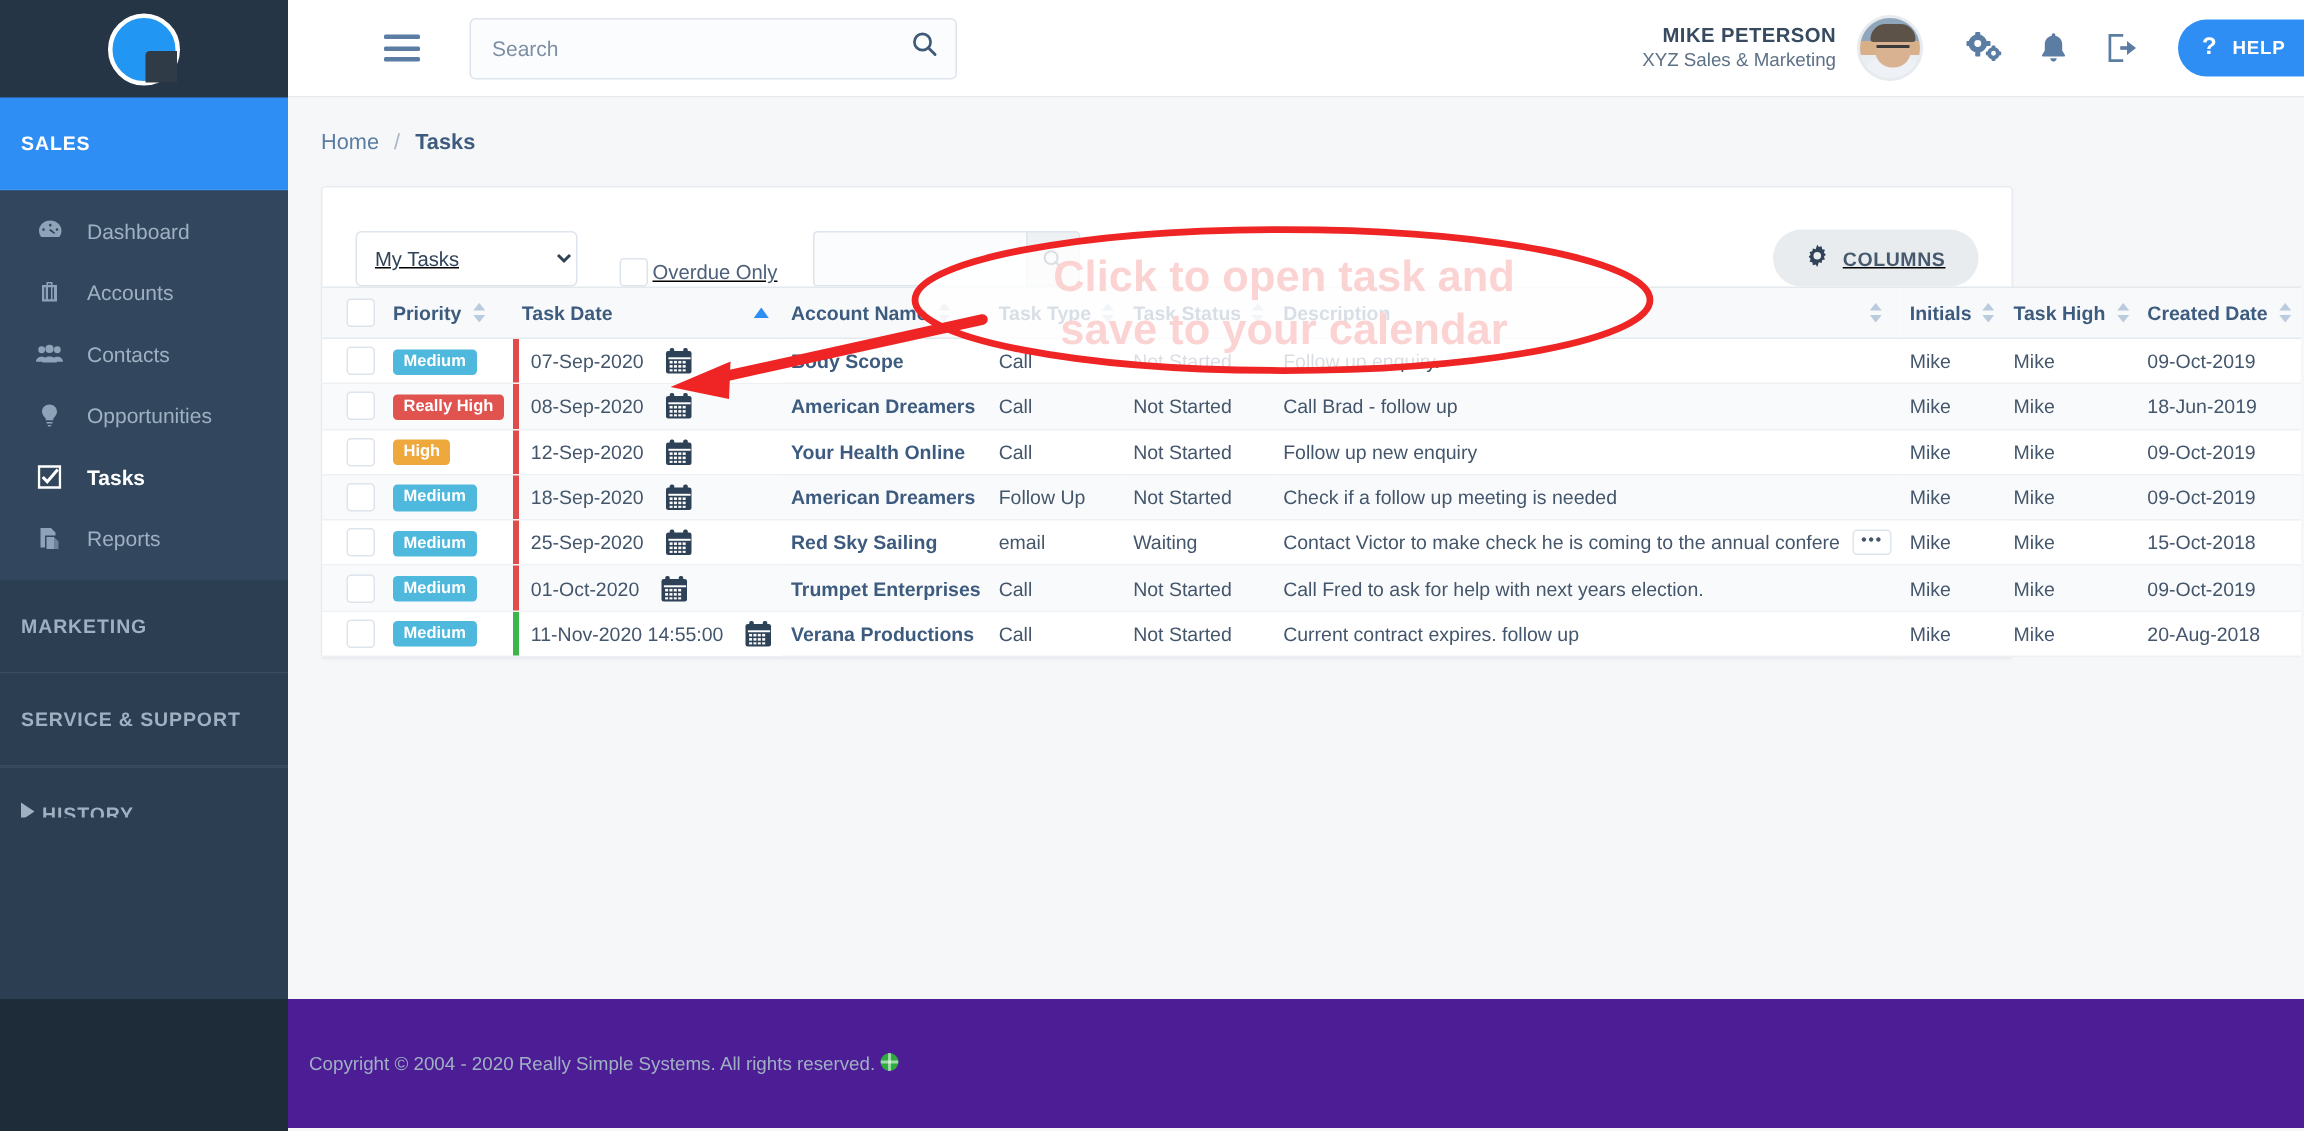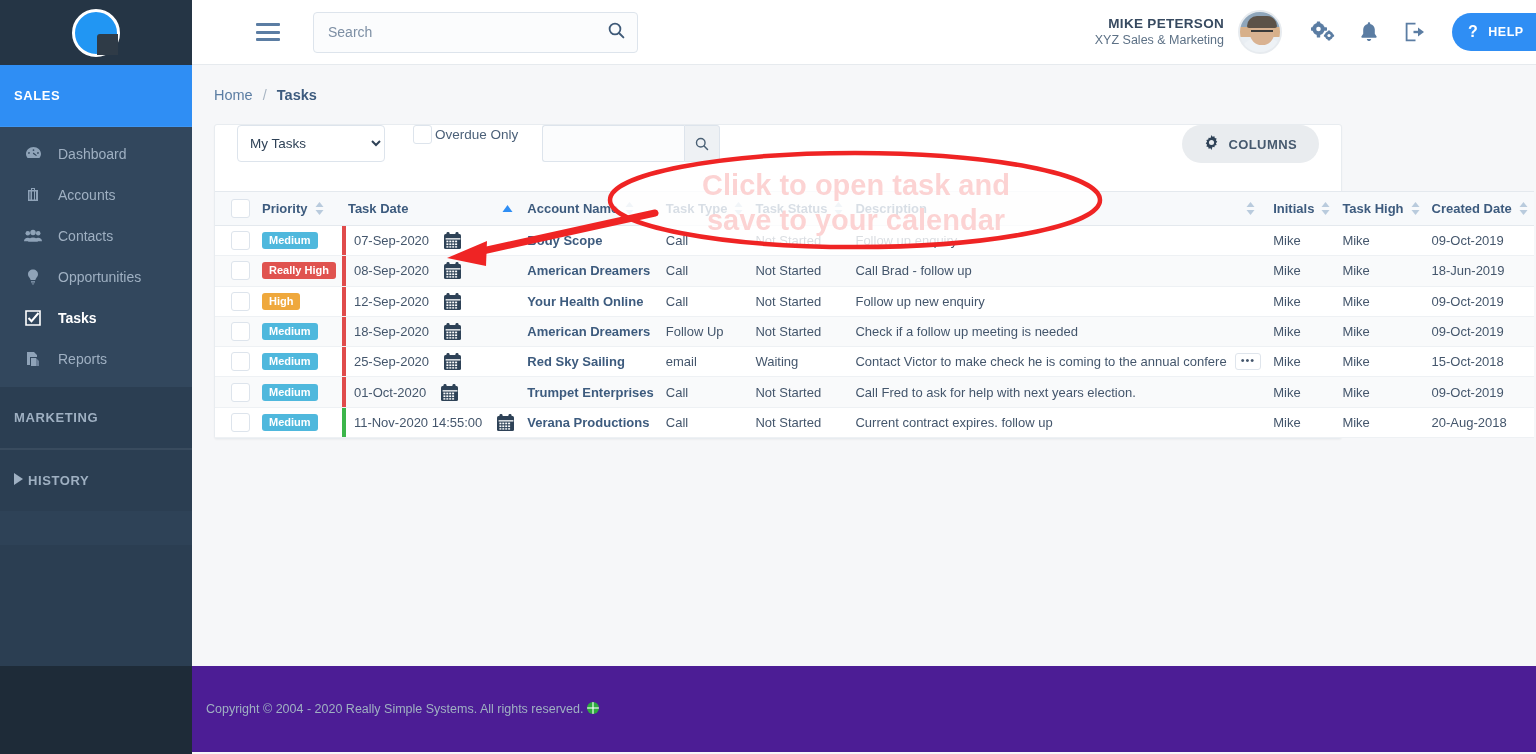--- a/index.html
+++ b/index.html
@@ -136,22 +136,22 @@
   #breadcrumb .cur { color: #3d5b7e; font-weight: bold; }
 
   #card {
     margin: 21px 22px 0 22px;
     background: #ffffff;
     border: 1px solid #e8ecf0;
     border-radius: 3px;
     box-shadow: 0 1px 2px rgba(0,0,0,.04);
   }
   #filterbar {
-    height: 66px; display: flex; align-items: flex-start;
-    padding: 0 22px; gap: 0;
+    height: 66px; display: flex; align-items: flex-end;
+    padding: 0 22px; gap: 0; text-decoration: underline;
   }
   #view-select {
     width: 148px; height: 37px;
     border: 1px solid #dde4ec; border-radius: 4px;
     background: #ffffff;
     font-family: "Liberation Sans", sans-serif;
     font-size: 13.5px; color: #2f4257;
     padding: 0 8px;
   }
   #overdue-wrap { display: flex; align-items: center; gap: 3px; margin-left: 28px; }
@@ -331,20 +331,23 @@
             <path fill="#8fa3b8" d="M6 7h5v8H6z"></path>
             <path fill="#6d8199" d="M11 7l3 3v5h-3z"></path>
           </svg>
       </span>
       <span>Reports</span>
     </div>
   </div>
 
   <div class="side-section plain">
     <span>MARKETING</span>
+  </div>
+  <div class="side-section plain">
+    <span>SERVICE &amp; SUPPORT</span>
   </div>
   <div id="history-row">
     <span>
       <svg width="10" height="12" viewBox="0 0 10 12">
           <path fill="#9fb0c2" d="M0 0l9 6-9 6z"></path>
         </svg>
     </span>
     <span>HISTORY</span>
   </div>
   <div id="sidebar-bottom-fill"></div>

